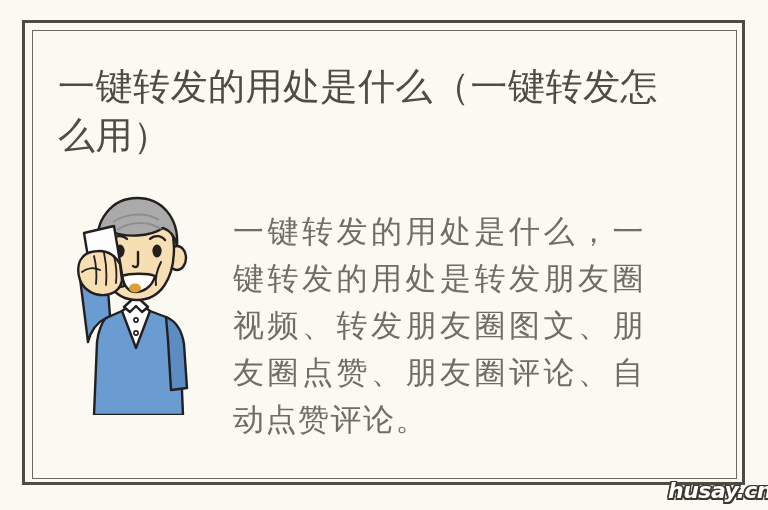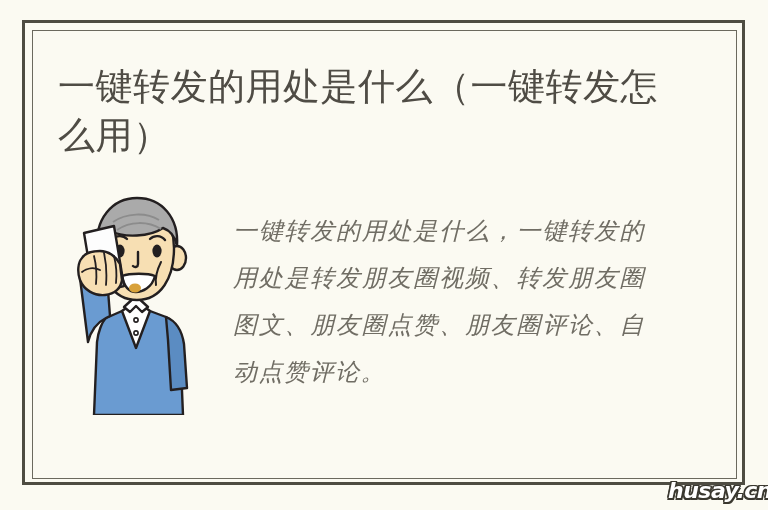--- a/index.html
+++ b/index.html
@@ -65,26 +65,25 @@
     width: 768px;
     height: 230px;
   }
 
   
   .body-text {
     position: absolute;
     left: 233px;
     top: 18px;
     width: 412px;
-    font-size: 24px;
+    font-size: 31px;
     line-height: 47px;
     color: #706D64;
     letter-spacing: 1.5px;
     font-family: "DejaVu Serif", "Liberation Serif", serif;
-    font-style: italic;
     text-align: justify;
     text-justify: inter-character;
   }
 
   
   .illustration {
     position: absolute;
     left: 58px;
     top: 0px;
     width: 160px;

